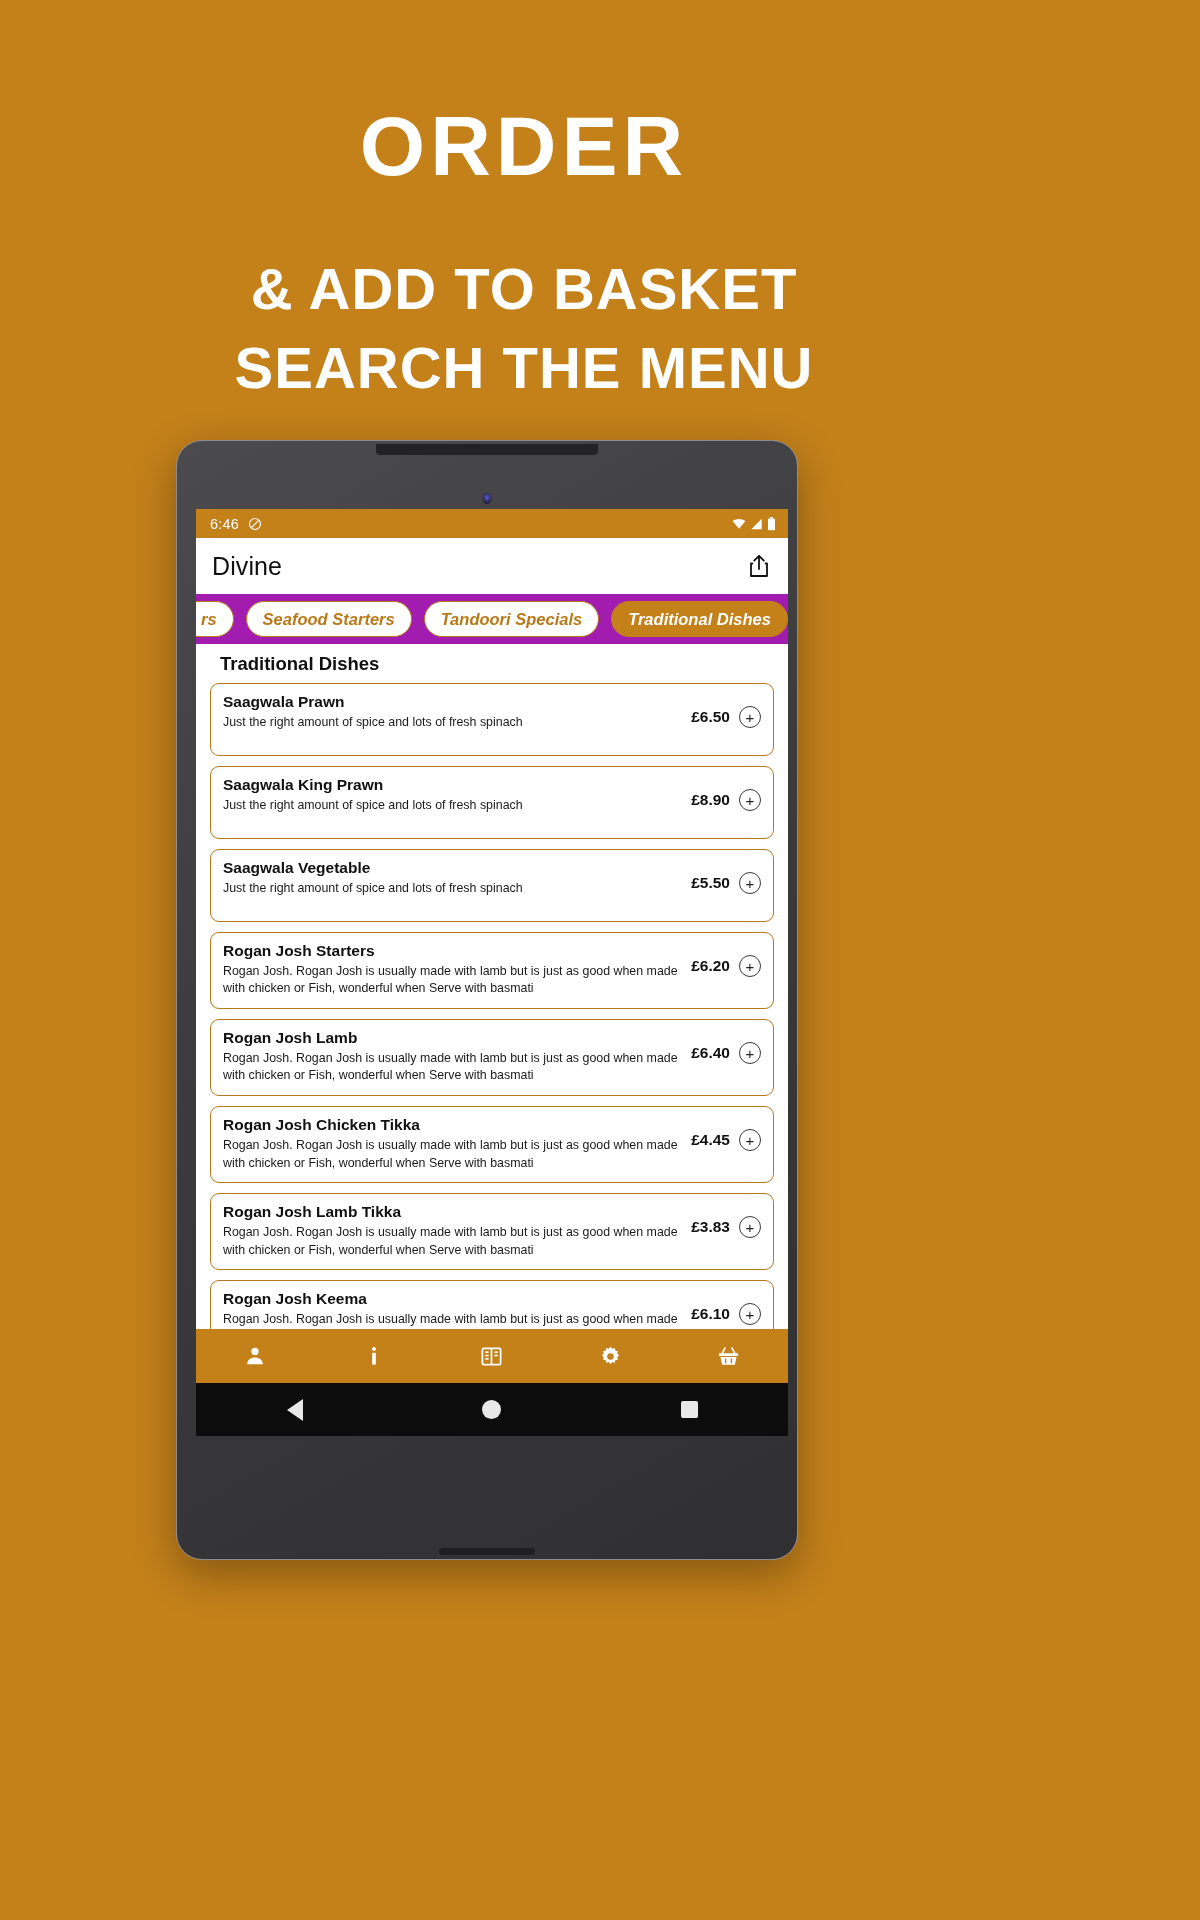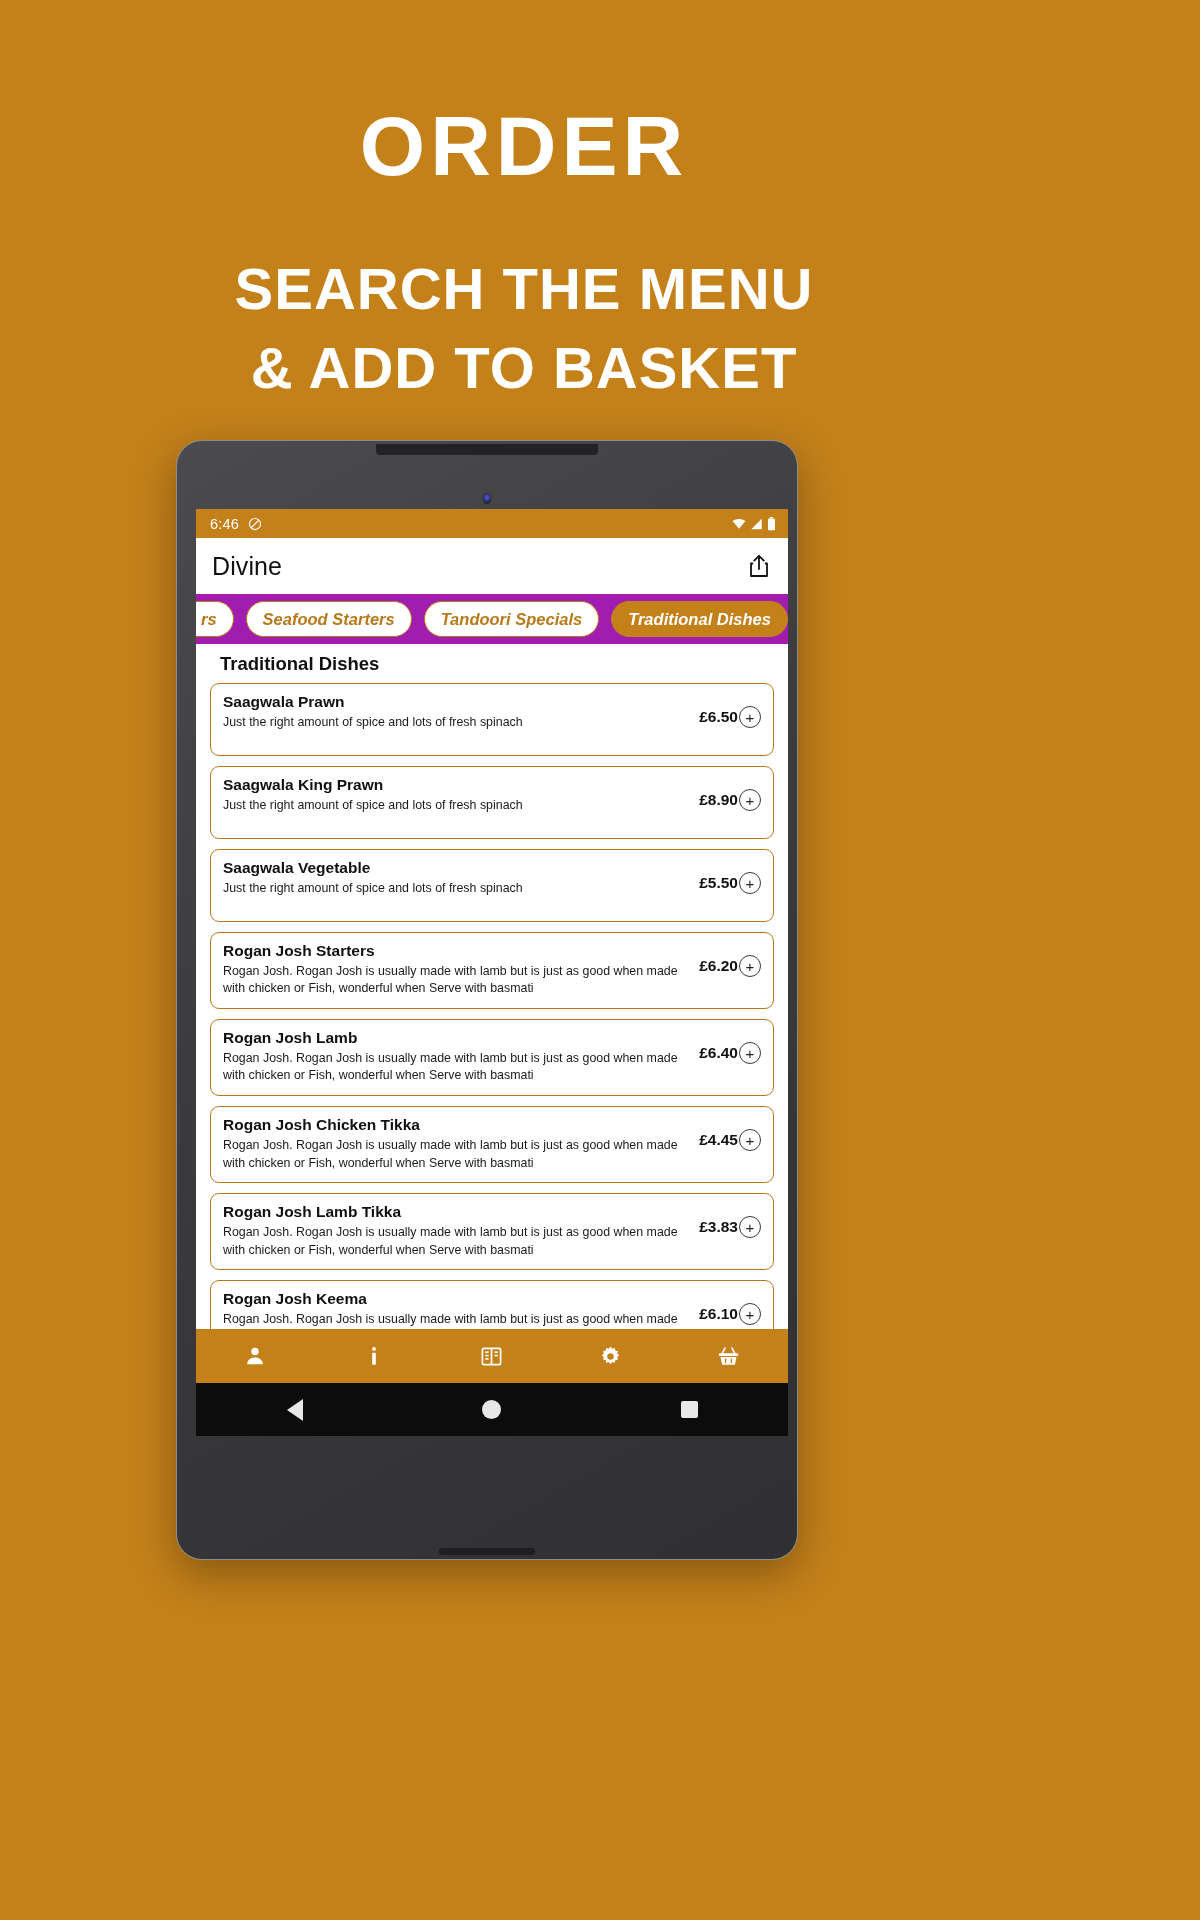--- a/index.html
+++ b/index.html
@@ -183,21 +183,21 @@
   }
   .card-desc {
     font-size: 12.4px;
     color: #1b1b1b;
     line-height: 1.42;
     margin-top: 2px;
   }
   .card-right {
     display: flex;
     align-items: center;
-    gap: 1px;
+    gap: 9px;
     padding-top: 14px;
     flex: none;
   }
   .card-price {
     font-size: 15.5px;
     font-weight: 700;
     color: #111111;
     white-space: nowrap;
   }
   .add-btn {
@@ -275,22 +275,22 @@
     background: #1f1f21;
   }
   svg { display: block; }
 </style>
 </head>
 <body>
 
 <div class="promo">
   <div class="promo-title">ORDER</div>
   <div class="promo-sub">
+    <div>&amp; ADD TO BASKET</div>
     <div>SEARCH THE MENU</div>
-    <div>&amp; ADD TO BASKET</div>
   </div>
 </div>
 
 <div class="device">
   <div class="device-speaker"></div>
   <div class="device-camera"></div>
 
   <div class="screen">
 
     <div class="statusbar">

